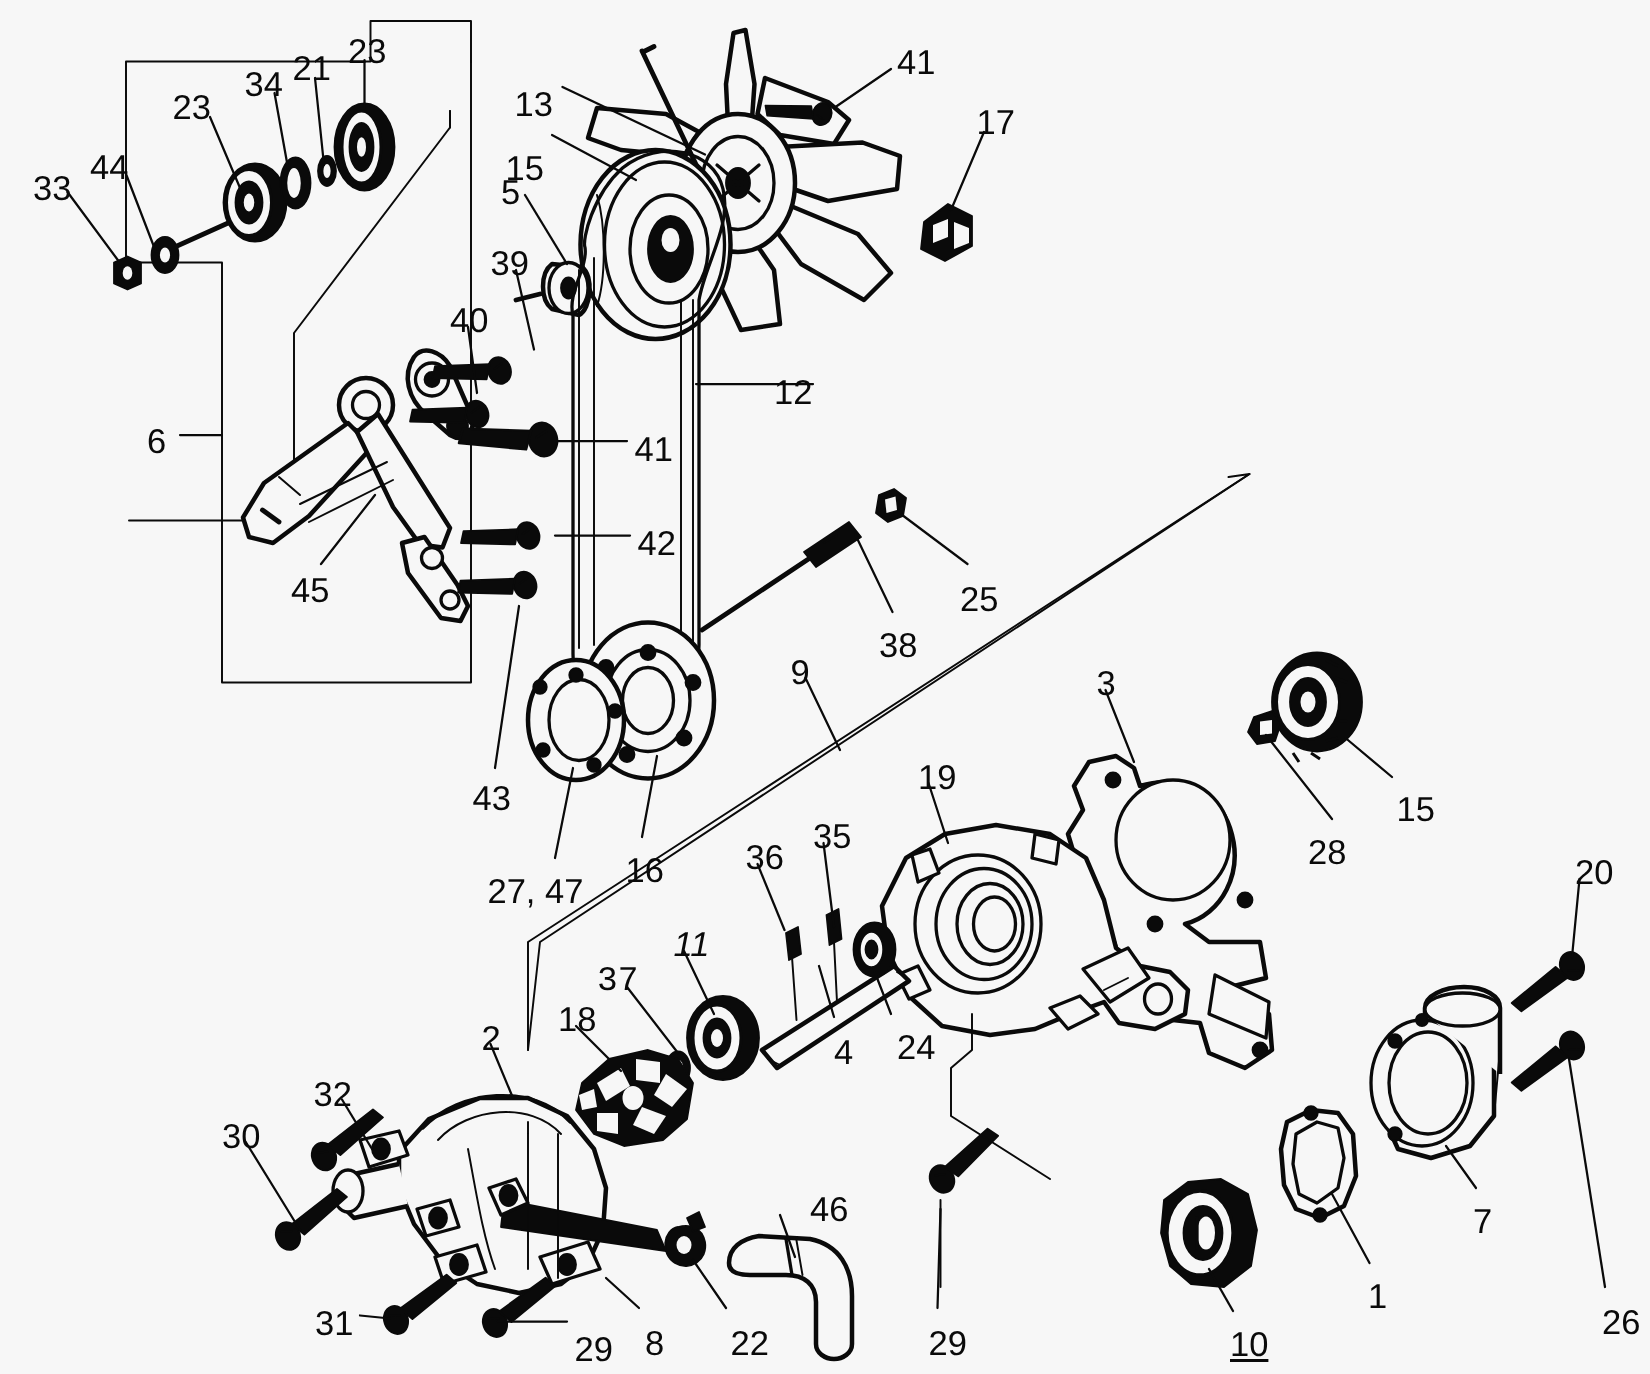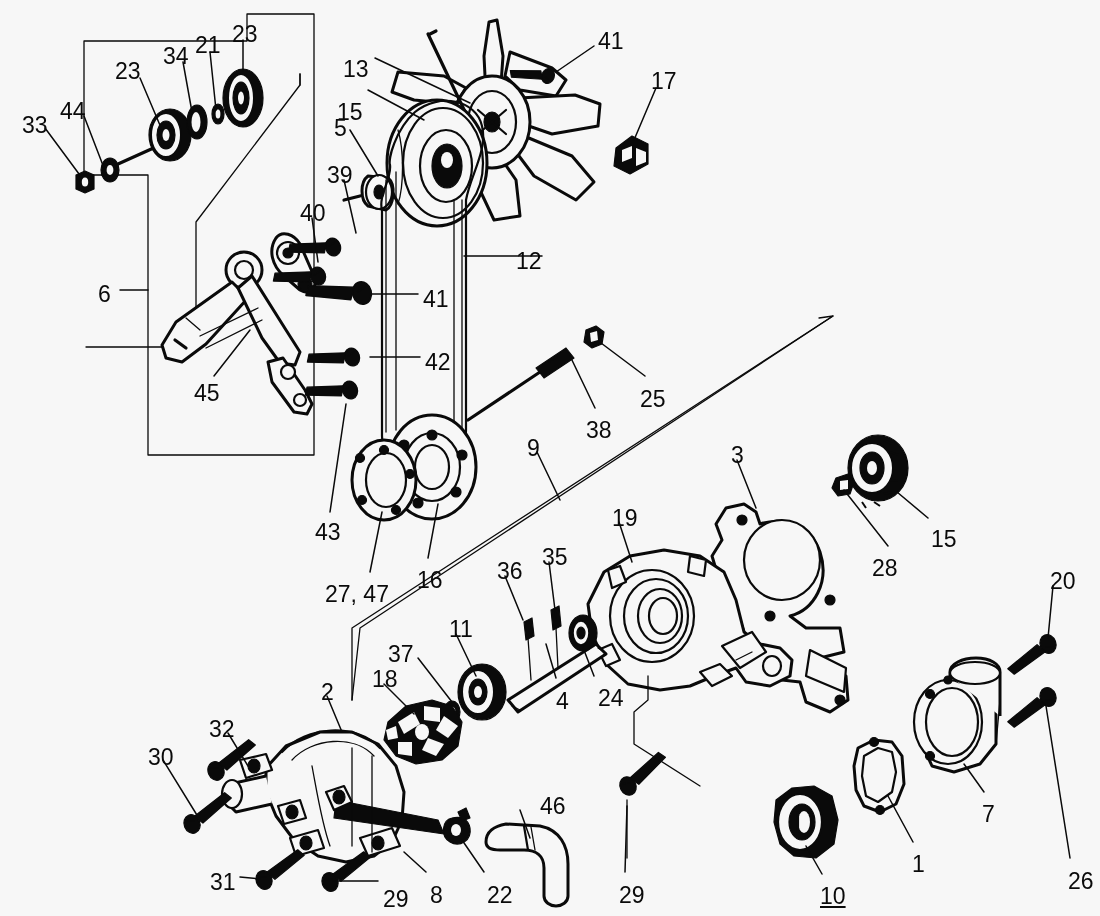--- a/index.html
+++ b/index.html
@@ -501,22 +501,22 @@
       <div class="lbl" style="left: 640px; top: 388px;">25</div>
       <div class="lbl" style="left: 527px; top: 437px;">9</div>
       <div class="lbl" style="left: 731px; top: 444px;">3</div>
       <div class="lbl" style="left: 931px; top: 528px;">15</div>
       <div class="lbl" style="left: 872px; top: 557px;">28</div>
       <div class="lbl" style="left: 612px; top: 507px;">19</div>
       <div class="lbl" style="left: 497px; top: 560px;">36</div>
       <div class="lbl" style="left: 542px; top: 546px;">35</div>
       <div class="lbl" style="left: 598px; top: 687px;">24</div>
       <div class="lbl" style="left: 556px; top: 690px;">4</div>
-      <div class="lbl" style="left: 449px; top: 618px;">11</div>
-      <div class="lbl" style="left: 388px; top: 643px;">37</div>
+      <div class="lbl" style="left: 449px; top: 618px; font-style: italic;">11</div>
+      <div class="lbl" style="left: 398px; top: 643px; font-family: Liberation Mono, monospace;">37</div>
       <div class="lbl" style="left: 372px; top: 668px;">18</div>
       <div class="lbl" style="left: 321px; top: 681px;">2</div>
       <div class="lbl" style="left: 209px; top: 718px;">32</div>
       <div class="lbl" style="left: 148px; top: 746px;">30</div>
       <div class="lbl" style="left: 210px; top: 871px;">31</div>
       <div class="lbl" style="left: 383px; top: 888px;">29</div>
       <div class="lbl" style="left: 430px; top: 884px;">8</div>
       <div class="lbl" style="left: 487px; top: 884px;">22</div>
       <div class="lbl" style="left: 515px; top: 795px; margin-left: 25px;">46</div>
       <div class="lbl" style="left: 619px; top: 884px;">29</div>

